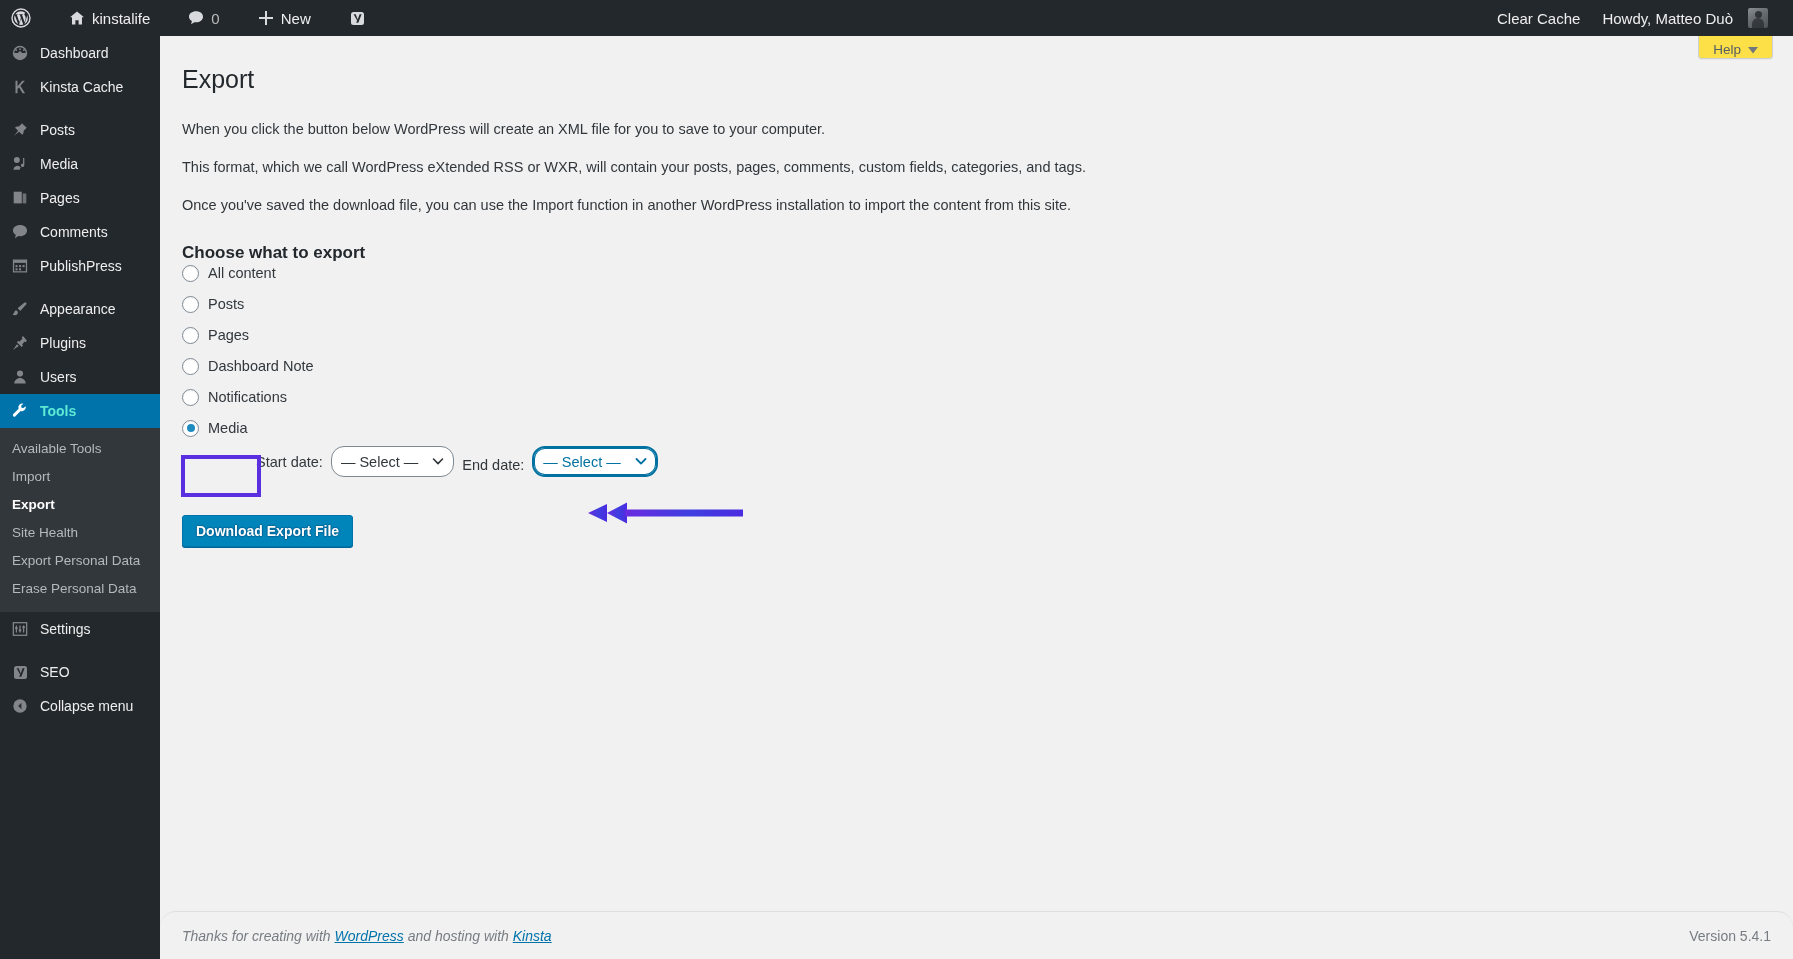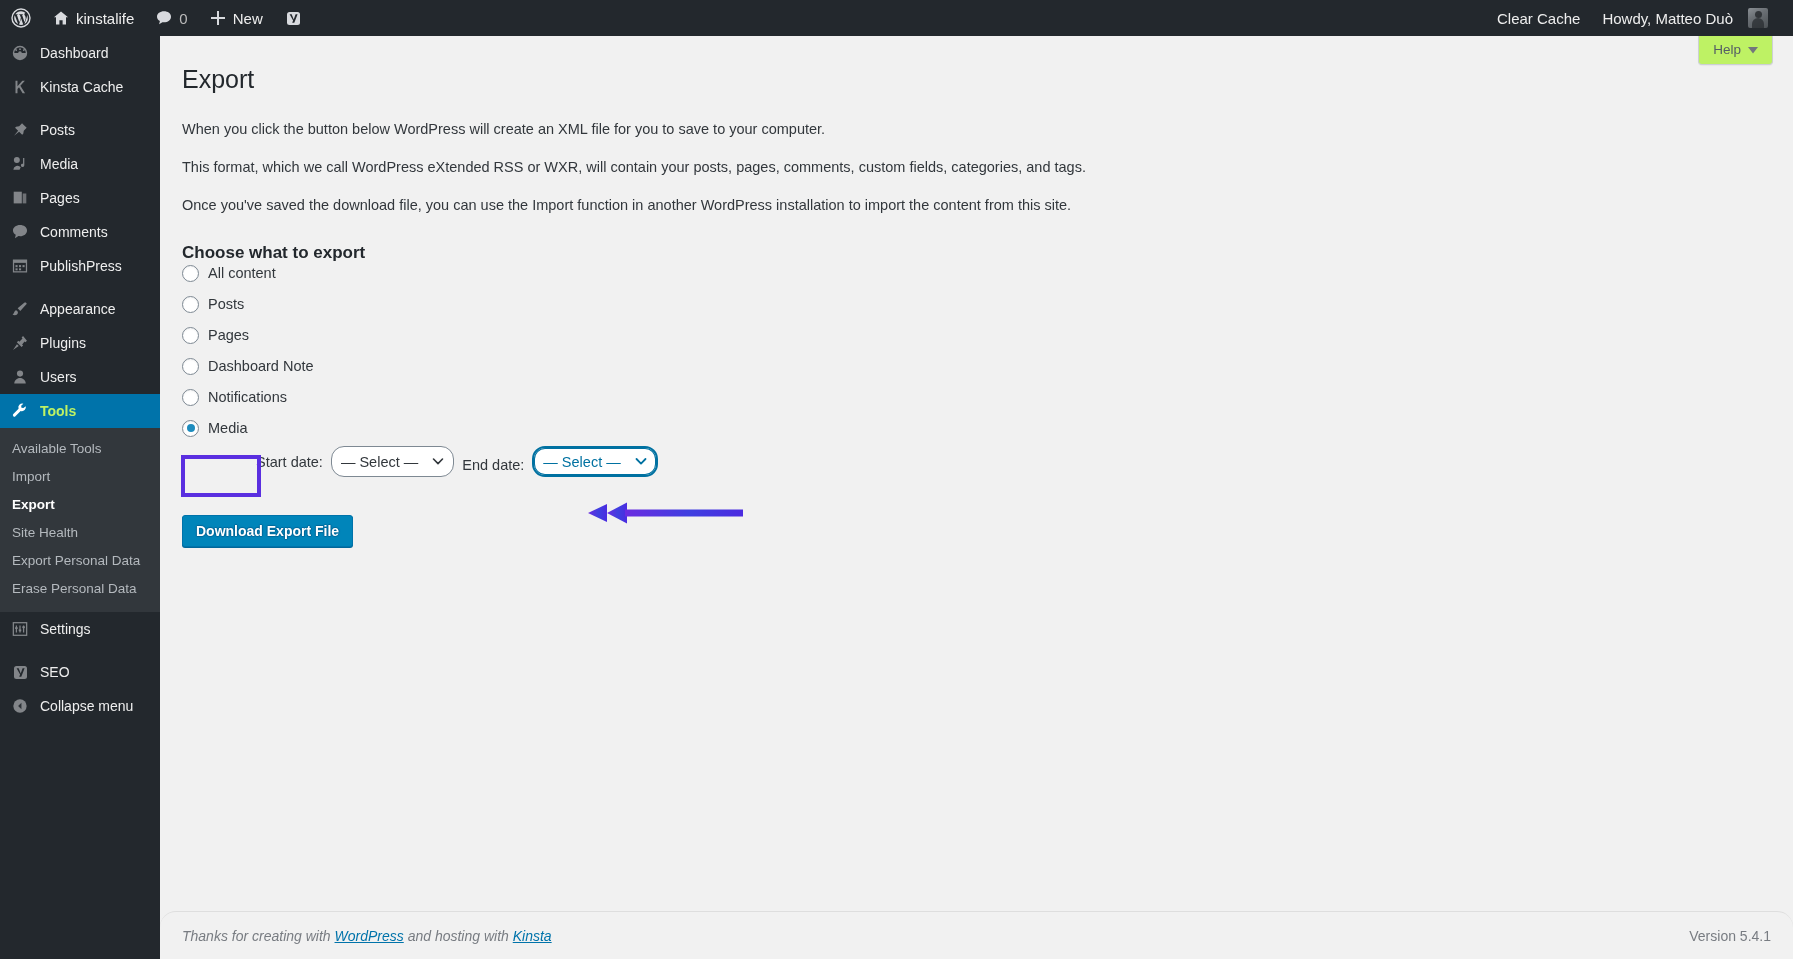--- a/index.html
+++ b/index.html
@@ -15,21 +15,21 @@
   #adminbar {
     position: absolute; top: 0; left: 0;
     width: 1793px; height: 36px;
     background: #23282d;
     color: #eee;
     font-size: 15px;
     display: flex;
     align-items: center;
     z-index: 50;
   }
-  .ab-left { display: flex; align-items: center; height: 36px; }
+  .ab-left { display: flex; align-items: center; height: 36px; gap: 16px; }
   .ab-right { margin-left: auto; display: flex; align-items: center; height: 36px; padding-right: 14px; }
   .ab-item {
     display: flex; align-items: center; gap: 7px;
     height: 36px; padding: 0 11px;
     color: #eee; cursor: default; white-space: nowrap;
   }
   .ab-icon { display: inline-flex; align-items: center; justify-content: center; }
   .ab-icon svg { display: block; }
   .ab-count { color: #bbb; }
   .avatar {
@@ -67,21 +67,21 @@
   }
   .menu-item .mi-icon {
     width: 20px; min-width: 20px; height: 20px;
     display: inline-flex; align-items: center; justify-content: center;
     margin-right: 10px;
     opacity: .72;
   }
   .menu-item .mi-label { line-height: 1; white-space: nowrap; }
   .menu-item.active {
     background: #0073aa;
-    color: #bef264;
+    color: #5eead4;
     font-weight: 600;
   }
   .menu-item.active .mi-icon { opacity: 1; }
   .menu-item.active::after {
     content: ""; position: absolute; right: -8px; top: 50%;
     margin-top: -8px;
     border: 8px solid transparent;
     border-right-color: #f1f1f1;
   }
   .menu-sep { height: 9px; }
@@ -100,25 +100,25 @@
   
   #content {
     position: absolute; top: 36px; left: 160px;
     width: 1633px; height: 923px;
     background: #f1f1f1;
     color: #32373c;
     font-size: 14.5px;
   }
   #helpbtn {
     position: absolute; top: 0px; right: 20px;
-    background: #bef264;
+    background: #fde047;
     border: 1px solid #ccd0d4;
     border-top: none;
     border-radius: 0 0 4px 4px;
-    padding: 6px 14px 7px;
+    padding: 6px 14px 1px;
     font-size: 13.5px;
     color: #555d66;
     display: flex; align-items: flex-end; gap: 7px;
     box-shadow: 0 1px 1px rgba(0,0,0,.04);
     cursor: pointer;
   }
   .wrap { padding: 12px 20px 0 22px; }
   h1.page-title {
     font-size: 25px;
     font-weight: 400;

